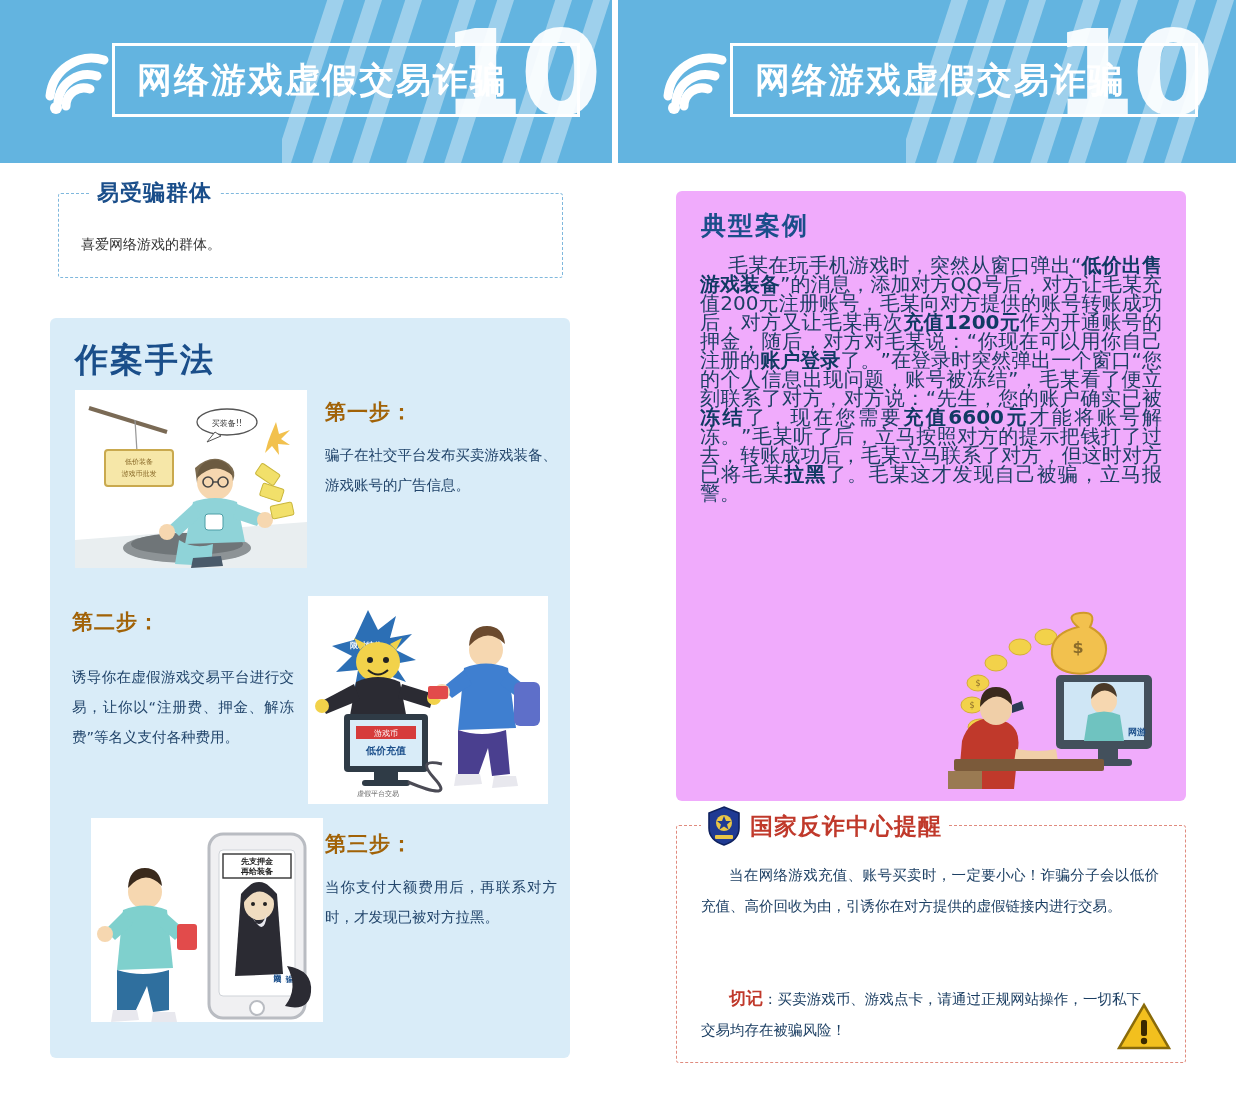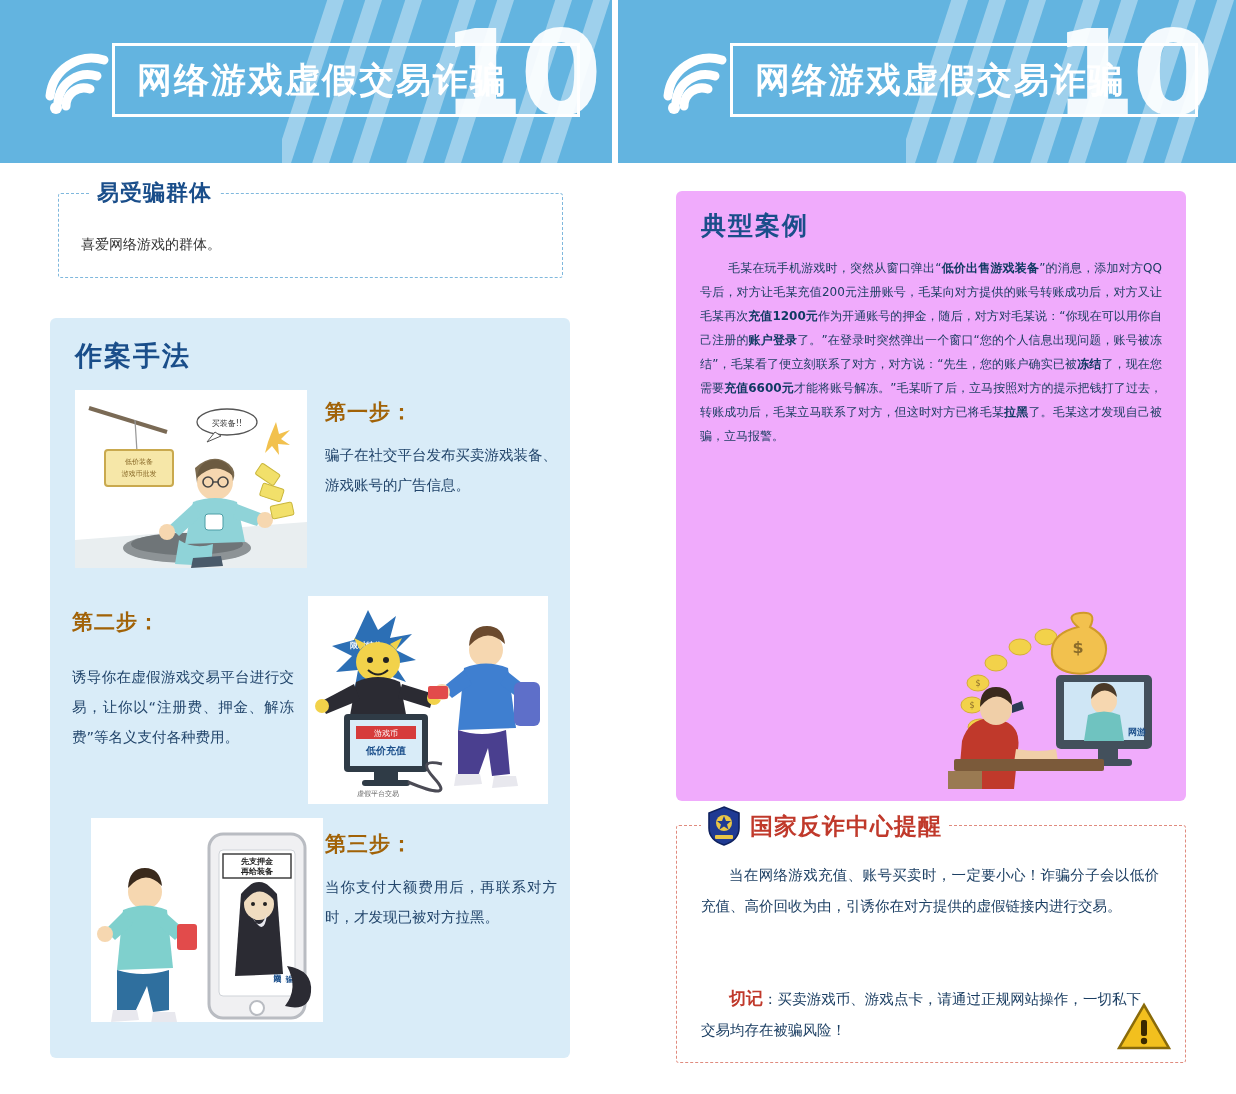--- a/index.html
+++ b/index.html
@@ -122,21 +122,21 @@
   .methods-panel {
     position: absolute;
     left: 50px; top: 155px;
     width: 520px; height: 740px;
     background: #d9ecf8;
     border-radius: 6px;
   }
   .methods-title {
     position: absolute;
     left: 25px; top: 20px;
-    font-size: 27px;
+    font-size: 33px;
     font-weight: bold;
     color: #1a4e8a;
     font-family: "DejaVu Sans", sans-serif;
     letter-spacing: 2px;
     text-align: right;
   }
   .step-label {
     font-size: 21px;
     font-weight: bold;
     color: #a16207;
@@ -172,22 +172,22 @@
     font-size: 25px;
     font-weight: bold;
     color: #1a4e8a;
     font-family: "DejaVu Sans", sans-serif;
     letter-spacing: 2px;
   }
   .case-body {
     position: absolute;
     left: 24px; top: 65px;
     width: 462px;
-    font-size: 12px;
-    line-height: 24px;
+    font-size: 20px;
+    line-height: 19px;
     color: #1c3f63;
     font-family: "DejaVu Sans", sans-serif;
     text-align: justify;
     text-indent: 28px;
   }
   .case-body b { color: #103a63; }
   .case-illus {
     position: absolute;
     right: 16px; bottom: 12px;
     width: 232px; height: 180px;

